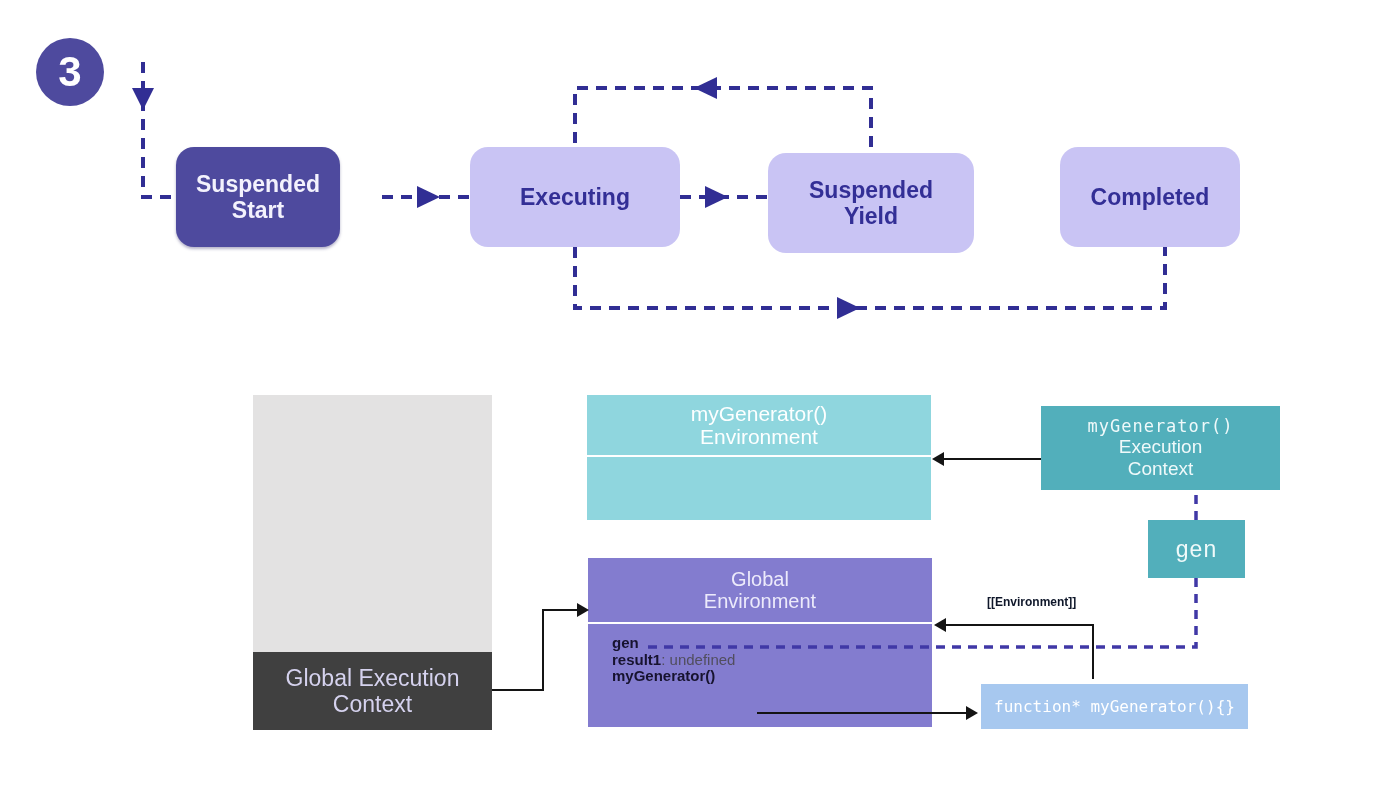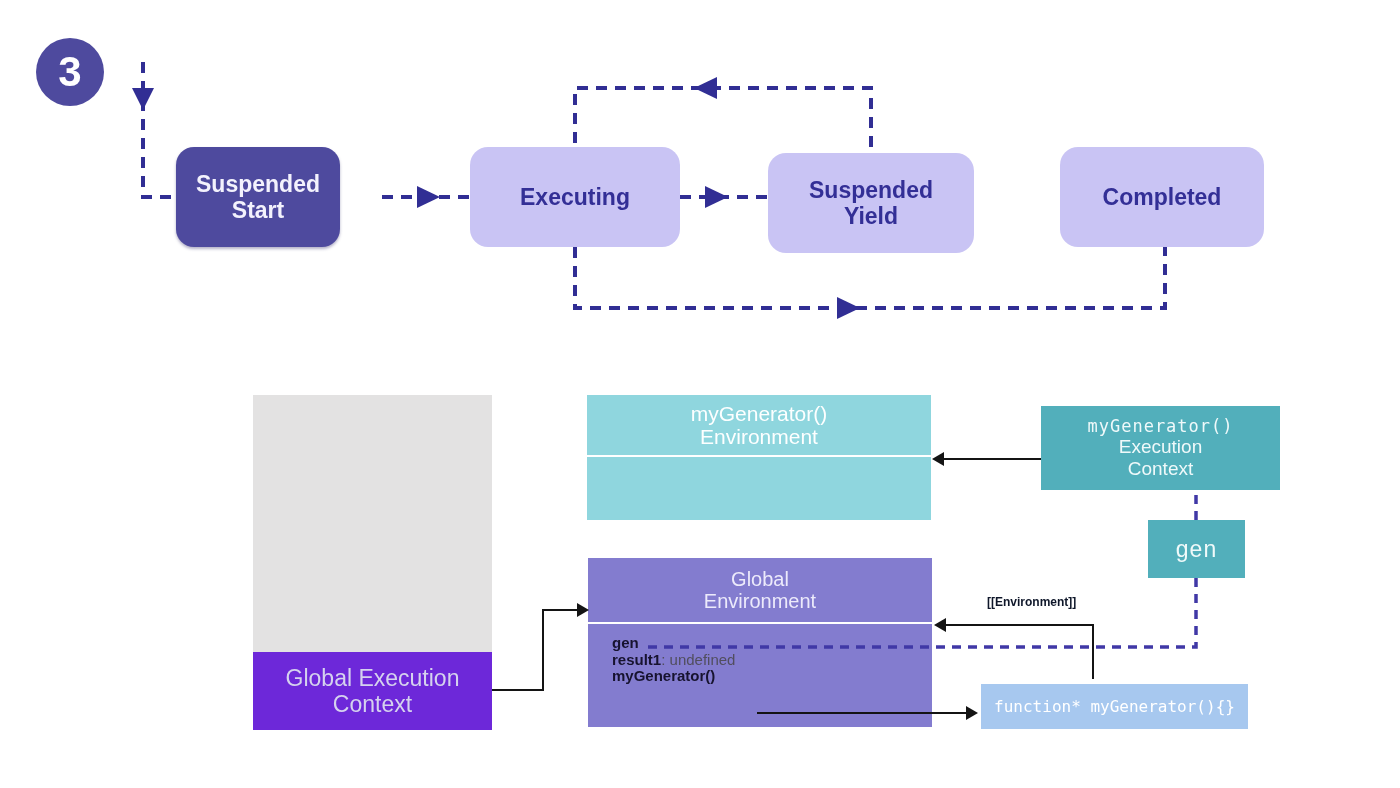--- a/index.html
+++ b/index.html
@@ -42,21 +42,21 @@
   .wrap150 { display: inline-block; width: 150px; }
 
   
   .stack-gray {
     left: 253px; top: 395px; width: 239px; height: 257px;
     background: #E3E2E2;
     z-index: 2;
   }
   .gec-box {
     left: 253px; top: 652px; width: 239px; height: 78px;
-    background: #6d28d9;
+    background: #404040;
     color: #D5D2EE;
     display: flex; align-items: center; justify-content: center;
     text-align: center; font-size: 23px; line-height: 1.15;
     z-index: 2;
   }
   .gec-label { display: inline-block; width: 210px; }
 
   .env-box {
     left: 587px; top: 395px; width: 344px; height: 125px;
     background: #8FD6DE;
@@ -136,21 +136,21 @@
   </div>
 
   <div class="abs state-box state-light" style="left:470px; width:210px;">
     <span>Executing</span>
   </div>
 
   <div class="abs state-box state-light" style="left:768px; width:206px;margin-top:6px;">
     <span class="wrap150">Suspended Yield</span>
   </div>
 
-  <div class="abs state-box state-light" style="left:1060px; width:204px;">
+  <div class="abs state-box state-light" style="left:1060px; width:180px;">
     <span>Completed</span>
   </div>
 
   <div class="abs stack-gray"></div>
 
   <div class="abs gec-box">
     <span class="gec-label">Global Execution Context</span>
   </div>
 
   <div class="abs env-box">

